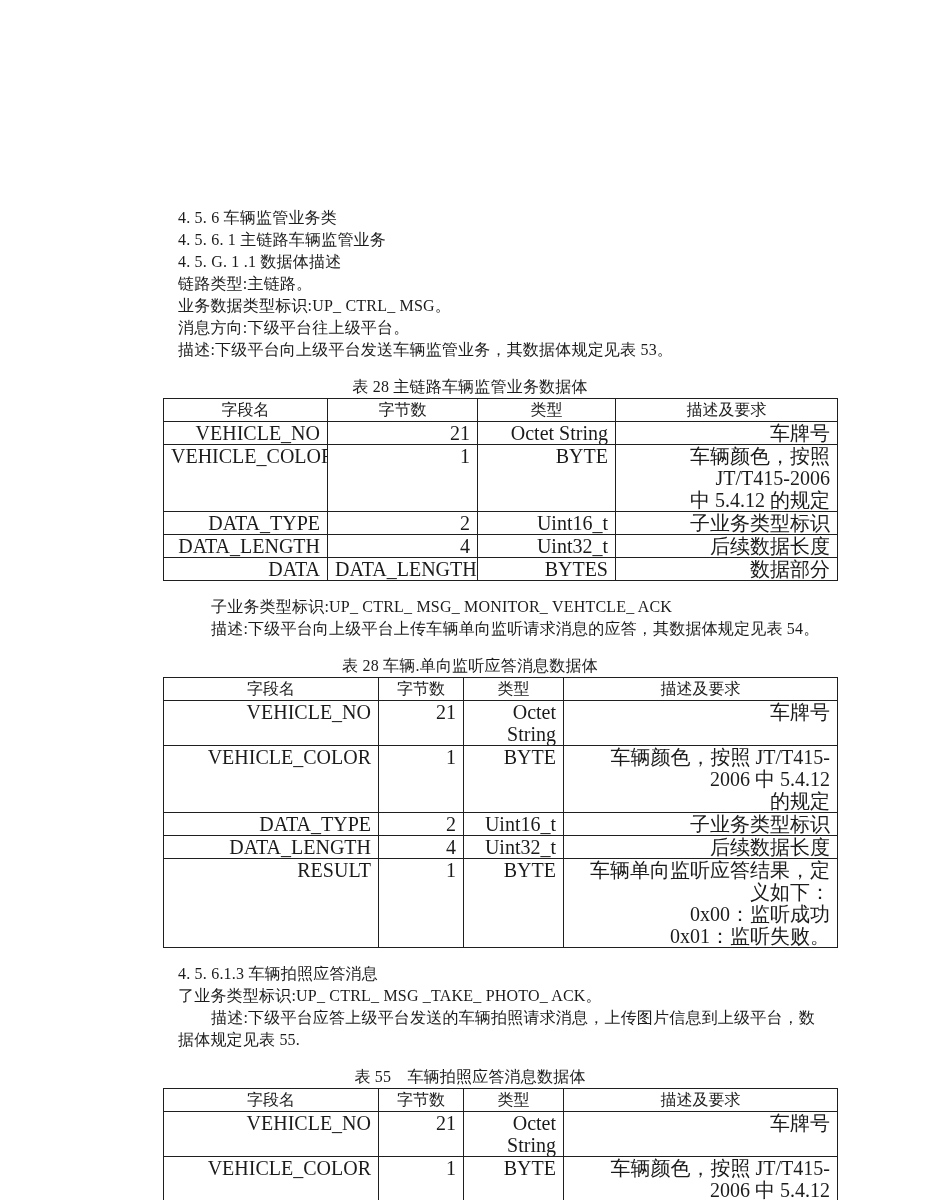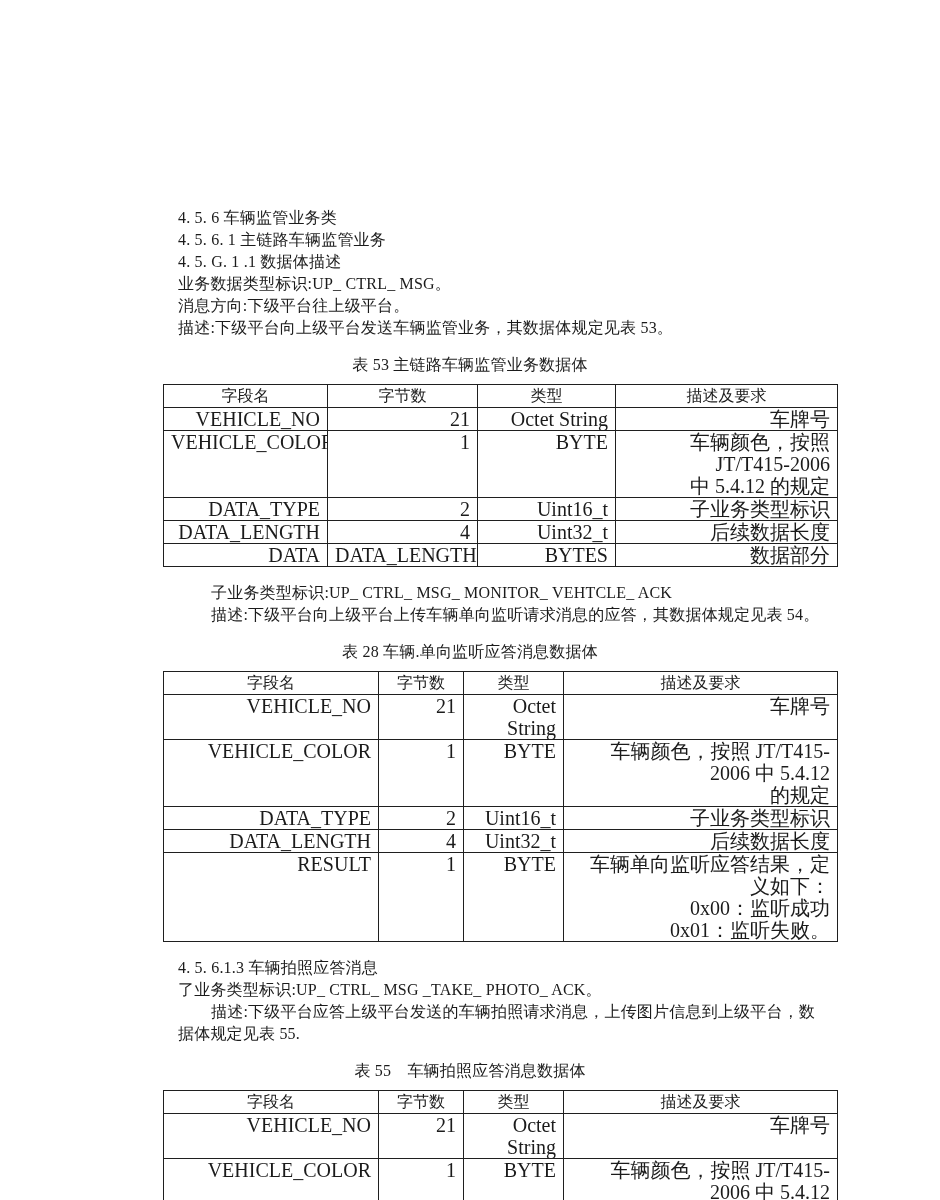--- a/index.html
+++ b/index.html
@@ -33,21 +33,21 @@
     line-height: 22px;
     text-align: center;
     letter-spacing: 0.2px;
   }
   .caption.caption55 { margin-top: 8px; }
   table {
     width: 614px;
     border-collapse: collapse;
     table-layout: fixed;
     border: 1.5px solid #1f1f1f;
-    margin: 8px 0 3px 0;
+    margin: 0 0 3px 0;
   }
   th, td {
     border: 1px solid #1f1f1f;
     padding: 0 7px;
     font-weight: normal;
     font-size: 20px;
     line-height: 22px;
     vertical-align: top;
     text-align: right;
     white-space: pre-line;
@@ -71,26 +71,27 @@
 </style>
 </head>
 <body>
 
 <div class="page">
 
   <div class="para-block">
       <div class="line">4. 5. 6 车辆监管业务类</div>
       <div class="line">4. 5. 6. 1 主链路车辆监管业务</div>
       <div class="line">4. 5. G. 1 .1 数据体描述</div>
+      <div class="line">链路类型:主链路。</div>
       <div class="line">业务数据类型标识:UP_ CTRL_ MSG。</div>
       <div class="line">消息方向:下级平台往上级平台。</div>
       <div class="line">描述:下级平台向上级平台发送车辆监管业务，其数据体规定见表 53。</div>
     </div>
 
-  <div class="caption">表 53 主链路车辆监管业务数据体</div>
+  <div class="caption">表 28 主链路车辆监管业务数据体</div>
 
   <table class="t53">
       <thead>
         <tr>
           <th>字段名</th>
           <th>字节数</th>
           <th>类型</th>
           <th>描述及要求</th>
         </tr>
       </thead>

